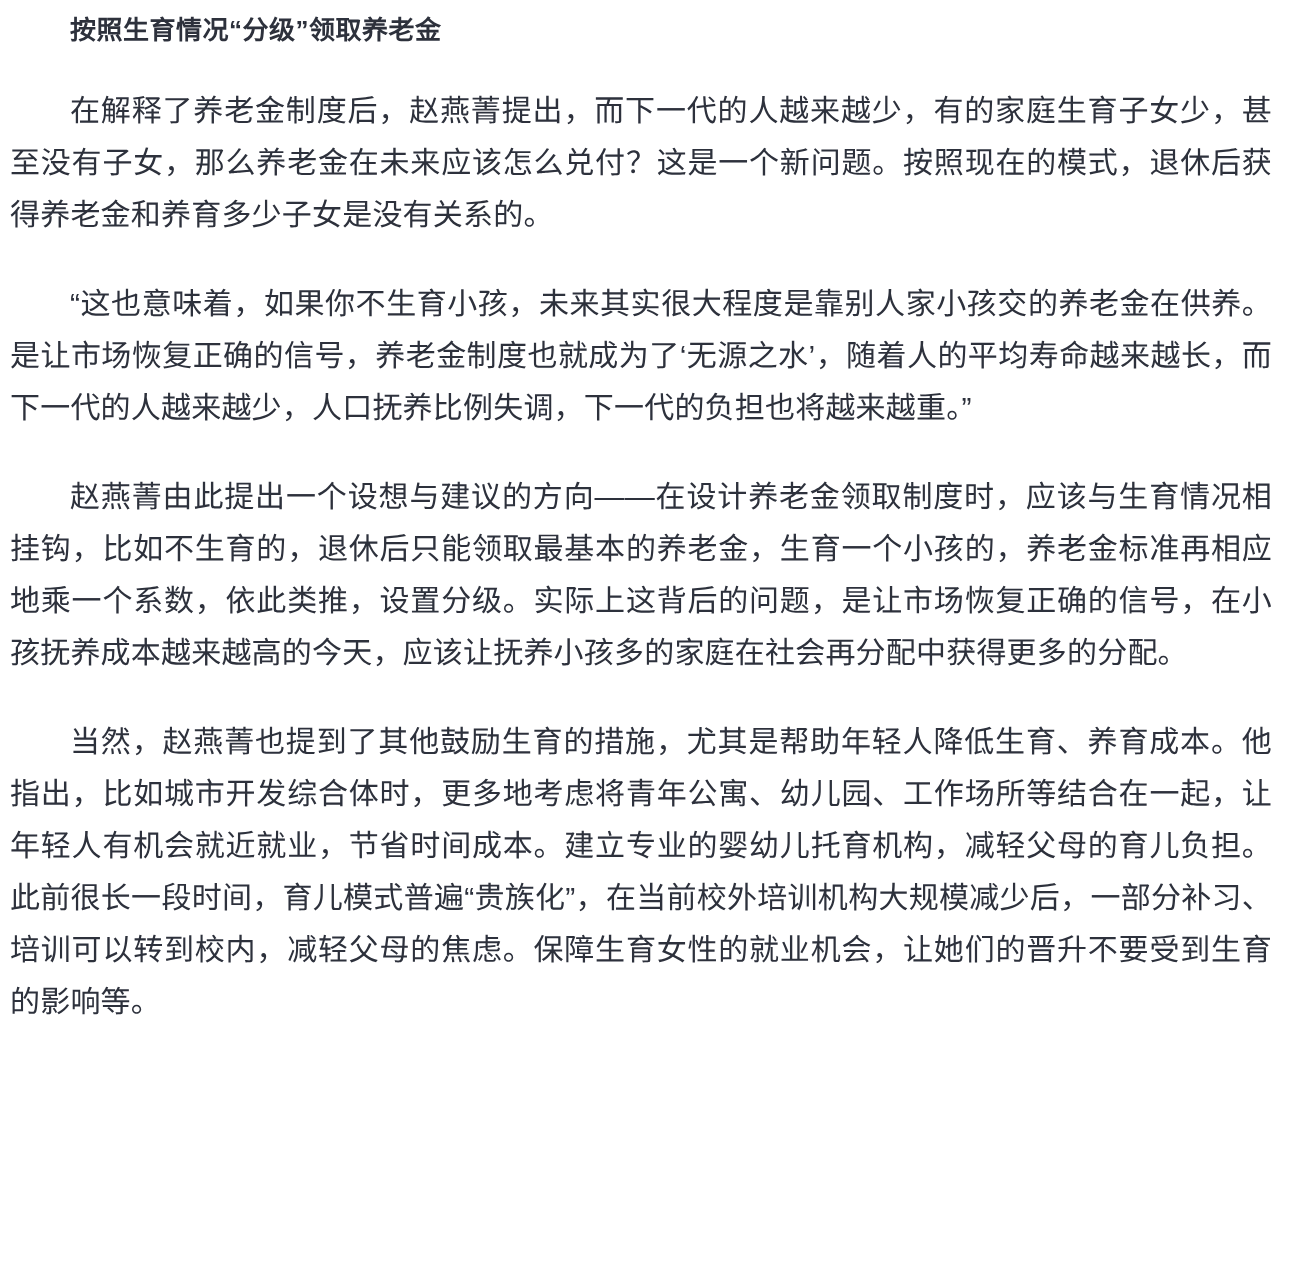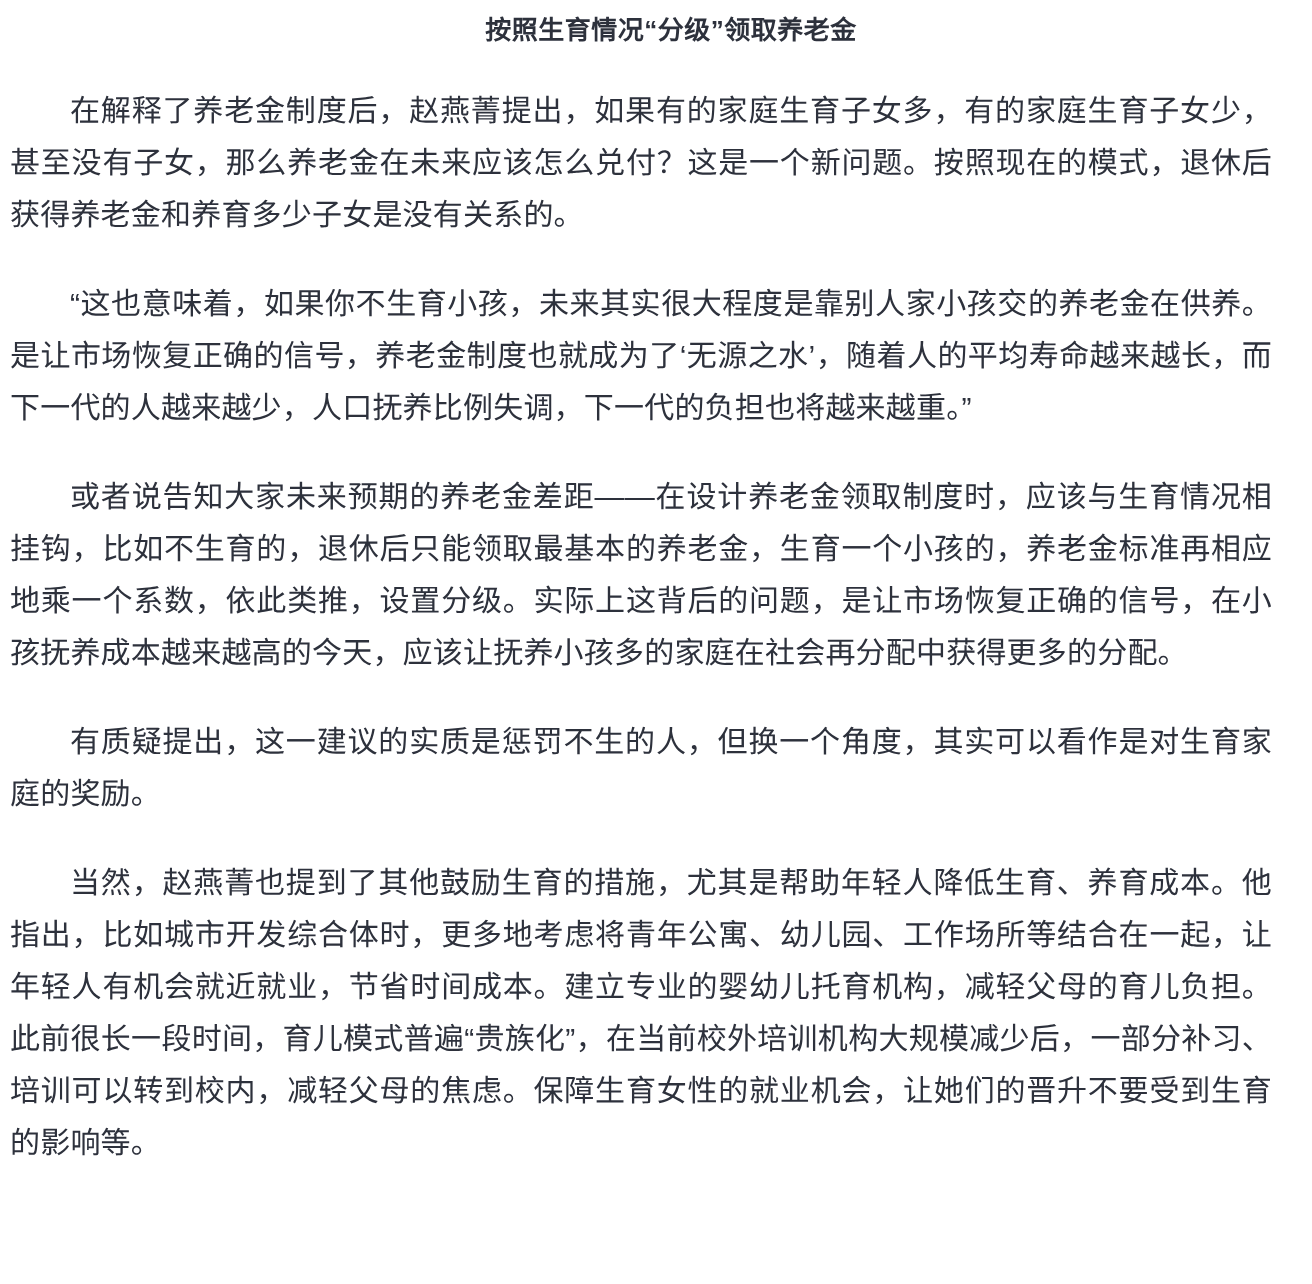--- a/index.html
+++ b/index.html
@@ -19,40 +19,38 @@
     box-sizing: border-box;
     width: 100%;
     padding: 12px 40px 22px 10px;
   }
   .article-title {
     font-size: 26px;
     font-weight: 700;
     line-height: 36px;
     margin: 0 0 0 60px;
     letter-spacing: 0.5px;
-    text-align: center;
   }
   .article-body p.para {
     font-size: 30px;
     line-height: 52px;
     margin: 37px 0 0 0;
     text-indent: 60px;
     text-align: justify;
     text-justify: inter-ideograph;
     letter-spacing: 0.2px;
     word-break: break-all;
   }
 </style>
 </head>
 <body>
 
 <div class="article">
   <h2 class="article-title">按照生育情况“分级”领取养老金</h2>
 
   <div class="article-body">
 
-  <p class="para">在解释了养老金制度后，赵燕菁提出，如果有的家庭生育子女多，有的家庭生育子女少，甚至没有子女，那么养老金在未来应该怎么兑付？这是一个新问题。按照现在的模式，退休后获得养老金和养育多少子女是没有关系的。</p>
+  <p class="para">在解释了养老金制度后，赵燕菁提出，而下一代的人越来越少，有的家庭生育子女少，甚至没有子女，那么养老金在未来应该怎么兑付？这是一个新问题。按照现在的模式，退休后获得养老金和养育多少子女是没有关系的。</p>
       <p class="para">“这也意味着，如果你不生育小孩，未来其实很大程度是靠别人家小孩交的养老金在供养。是让市场恢复正确的信号，养老金制度也就成为了‘无源之水’，随着人的平均寿命越来越长，而下一代的人越来越少，人口抚养比例失调，下一代的负担也将越来越重。”</p>
-      <p class="para">或者说告知大家未来预期的养老金差距——在设计养老金领取制度时，应该与生育情况相挂钩，比如不生育的，退休后只能领取最基本的养老金，生育一个小孩的，养老金标准再相应地乘一个系数，依此类推，设置分级。实际上这背后的问题，是让市场恢复正确的信号，在小孩抚养成本越来越高的今天，应该让抚养小孩多的家庭在社会再分配中获得更多的分配。</p>
-      <p class="para">有质疑提出，这一建议的实质是惩罚不生的人，但换一个角度，其实可以看作是对生育家庭的奖励。</p>
+      <p class="para">赵燕菁由此提出一个设想与建议的方向——在设计养老金领取制度时，应该与生育情况相挂钩，比如不生育的，退休后只能领取最基本的养老金，生育一个小孩的，养老金标准再相应地乘一个系数，依此类推，设置分级。实际上这背后的问题，是让市场恢复正确的信号，在小孩抚养成本越来越高的今天，应该让抚养小孩多的家庭在社会再分配中获得更多的分配。</p>
       <p class="para">当然，赵燕菁也提到了其他鼓励生育的措施，尤其是帮助年轻人降低生育、养育成本。他指出，比如城市开发综合体时，更多地考虑将青年公寓、幼儿园、工作场所等结合在一起，让年轻人有机会就近就业，节省时间成本。建立专业的婴幼儿托育机构，减轻父母的育儿负担。此前很长一段时间，育儿模式普遍“贵族化”，在当前校外培训机构大规模减少后，一部分补习、培训可以转到校内，减轻父母的焦虑。保障生育女性的就业机会，让她们的晋升不要受到生育的影响等。</p>
     </div>
 </div>
 
 </body></html>

